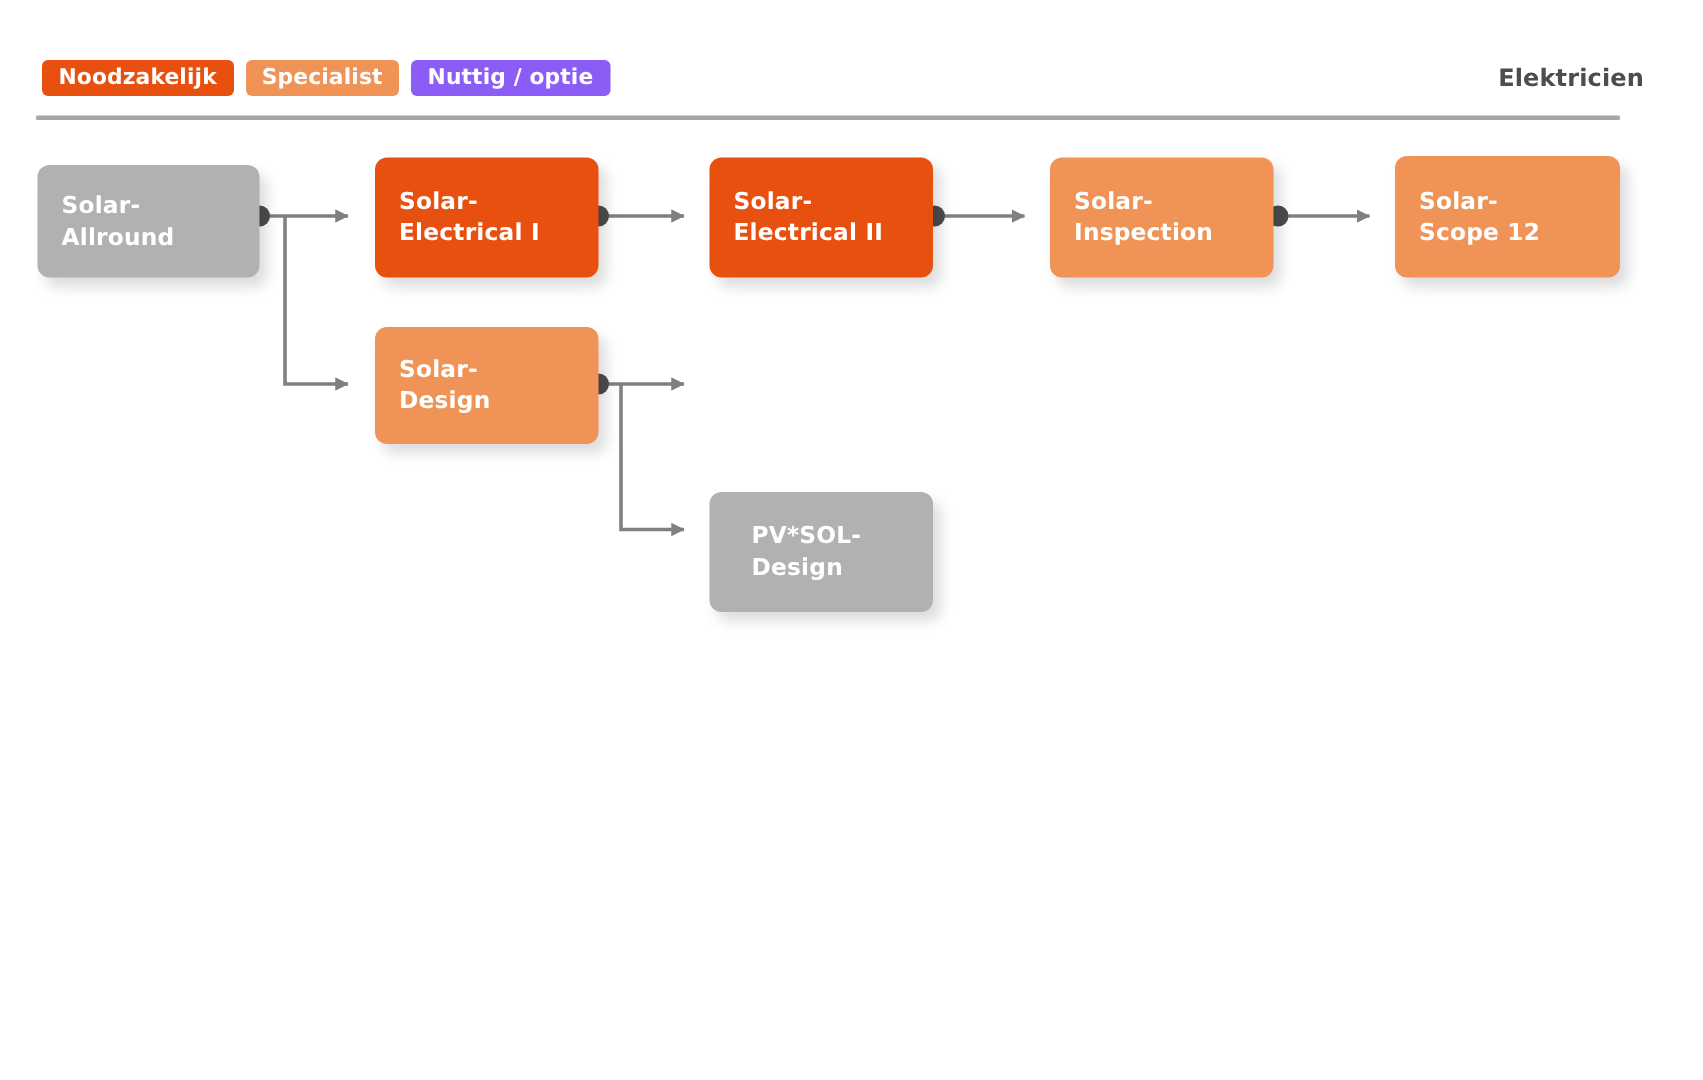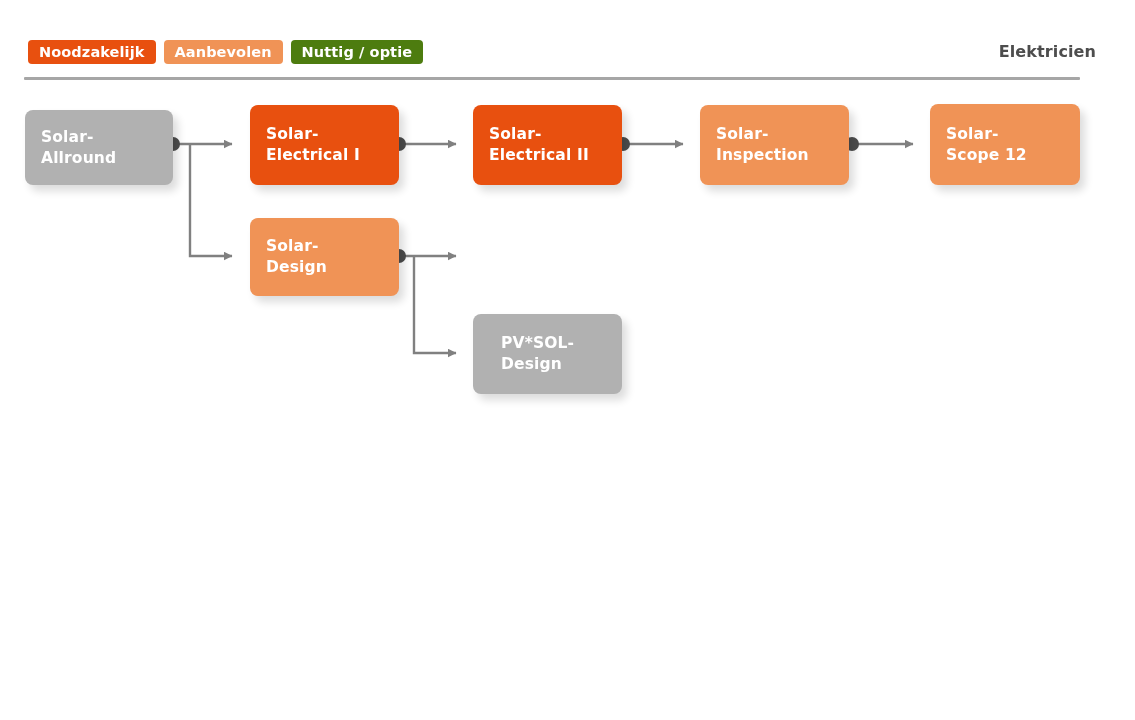--- a/index.html
+++ b/index.html
@@ -41,21 +41,21 @@
     border-radius: 4px;
     font-size: 14.5px;
     font-weight: 700;
     color: #ffffff;
     letter-spacing: 0.1px;
     line-height: 1;
     white-space: nowrap;
   }
   .legend-badge.req  { background: #E8500F; }
   .legend-badge.rec  { background: #F09356; }
-  .legend-badge.opt  { background: #4d7c0f; }
+  .legend-badge.opt  { background: #8b5cf6; }
 
   #page-title {
     position: absolute;
     right: 39px;
     top: 40px;
     font-size: 16px;
     font-weight: 700;
     color: #4D4D4D;
     letter-spacing: 0.1px;
     line-height: 24px;
@@ -105,21 +105,21 @@
   .node.level-recommended{ background: #F09356; }
   .node.level-optional   { background: #B1B1B1; }
 </style>
 </head>
 <body>
 
 <div id="header-bar">
 
   <div id="legend">
     <span class="legend-badge req">Noodzakelijk</span>
-    <span class="legend-badge rec">Aanbevolen</span>
+    <span class="legend-badge rec">Specialist</span>
     <span class="legend-badge opt">Nuttig / optie</span>
   </div>
 
   <div id="page-title">Elektricien</div>
 
   <div id="header-divider"></div>
 </div>
 
 <div id="diagram">
 
@@ -188,18 +188,18 @@
     <span class="node-label">Solar-
 Scope 12</span>
   </div>
 
   <div class="node level-recommended" style="left:250px; top:218px; width:149px; height:78px;">
     <span class="node-label">Solar-
 Design</span>
   </div>
 
 
-  <div class="node level-optional" style="left:473px; top:314px; width:149px; height:80px;padding-left:28px;">
+  <div class="node level-optional" style="left:473px; top:328px; width:149px; height:80px;padding-left:28px;">
     <span class="node-label">PV*SOL-
 Design</span>
   </div>
 
 </div>
 
 </body></html>

